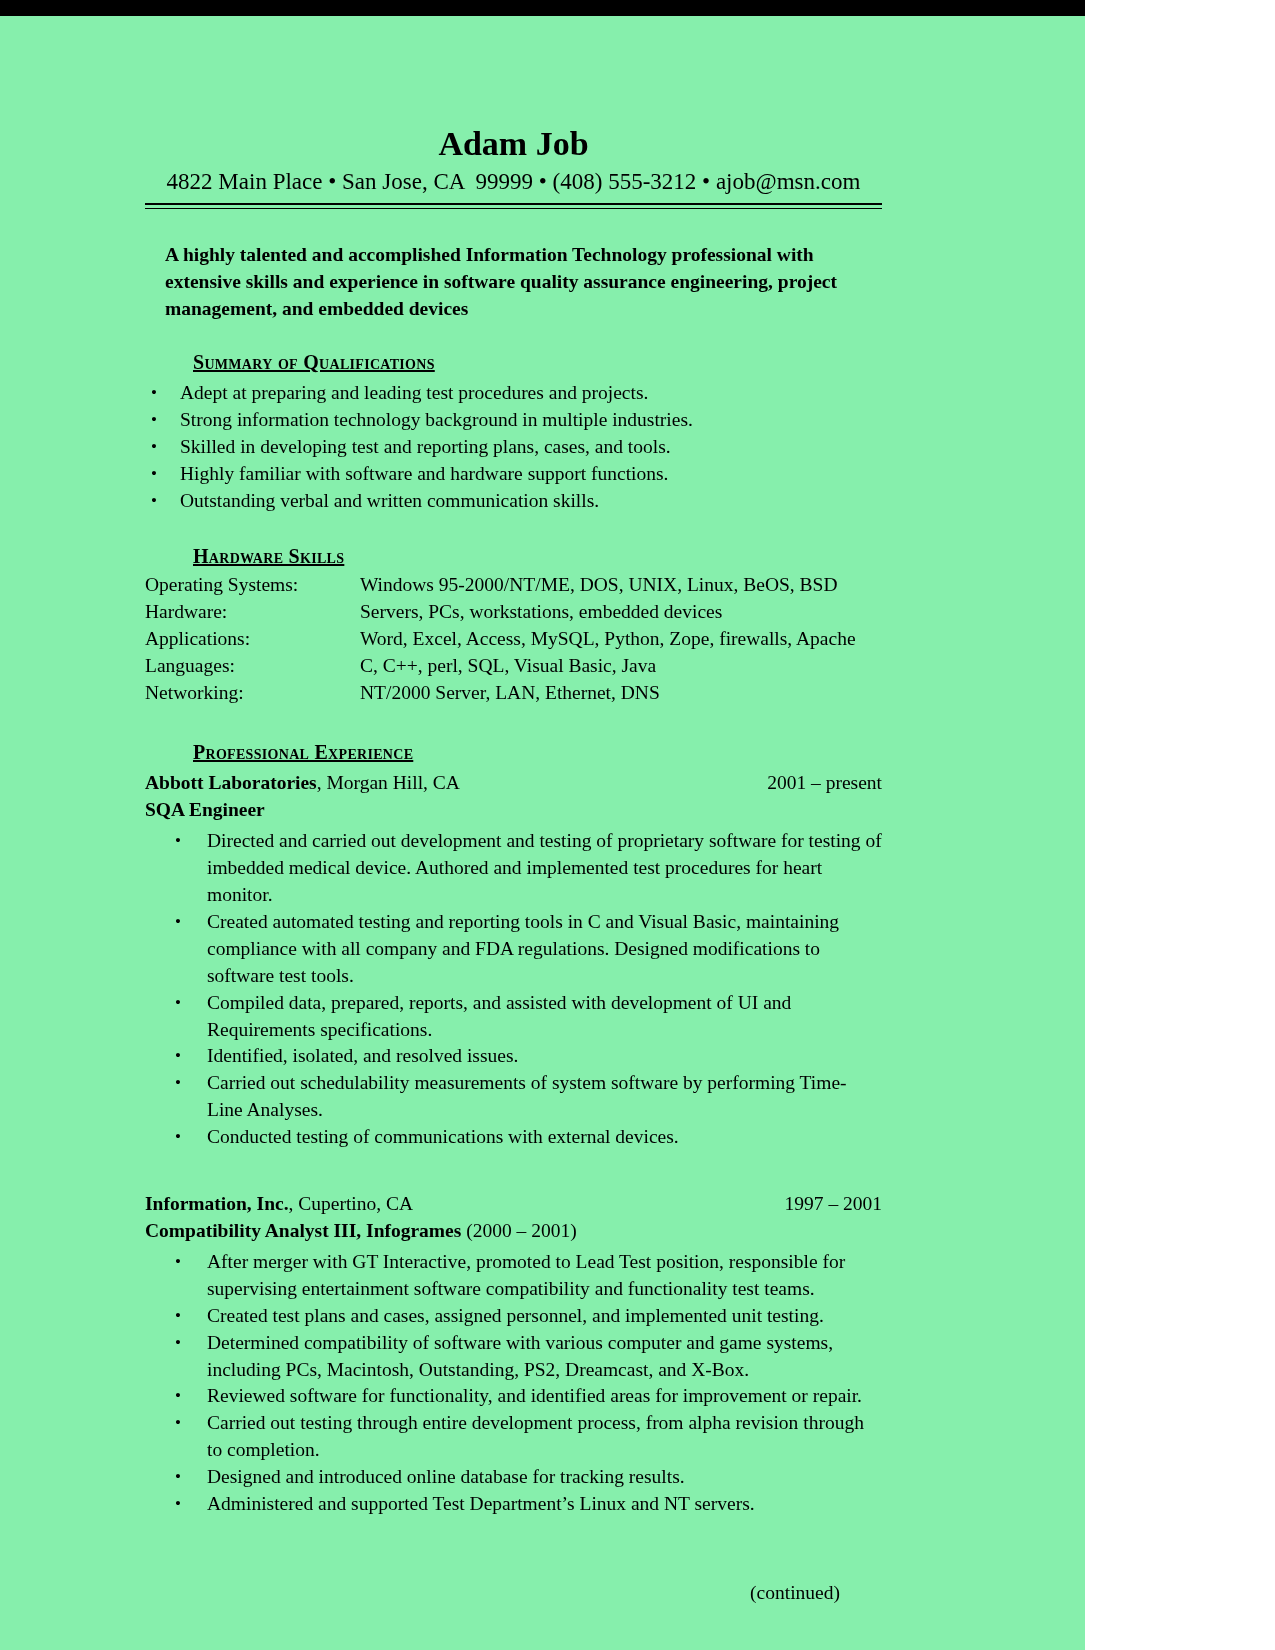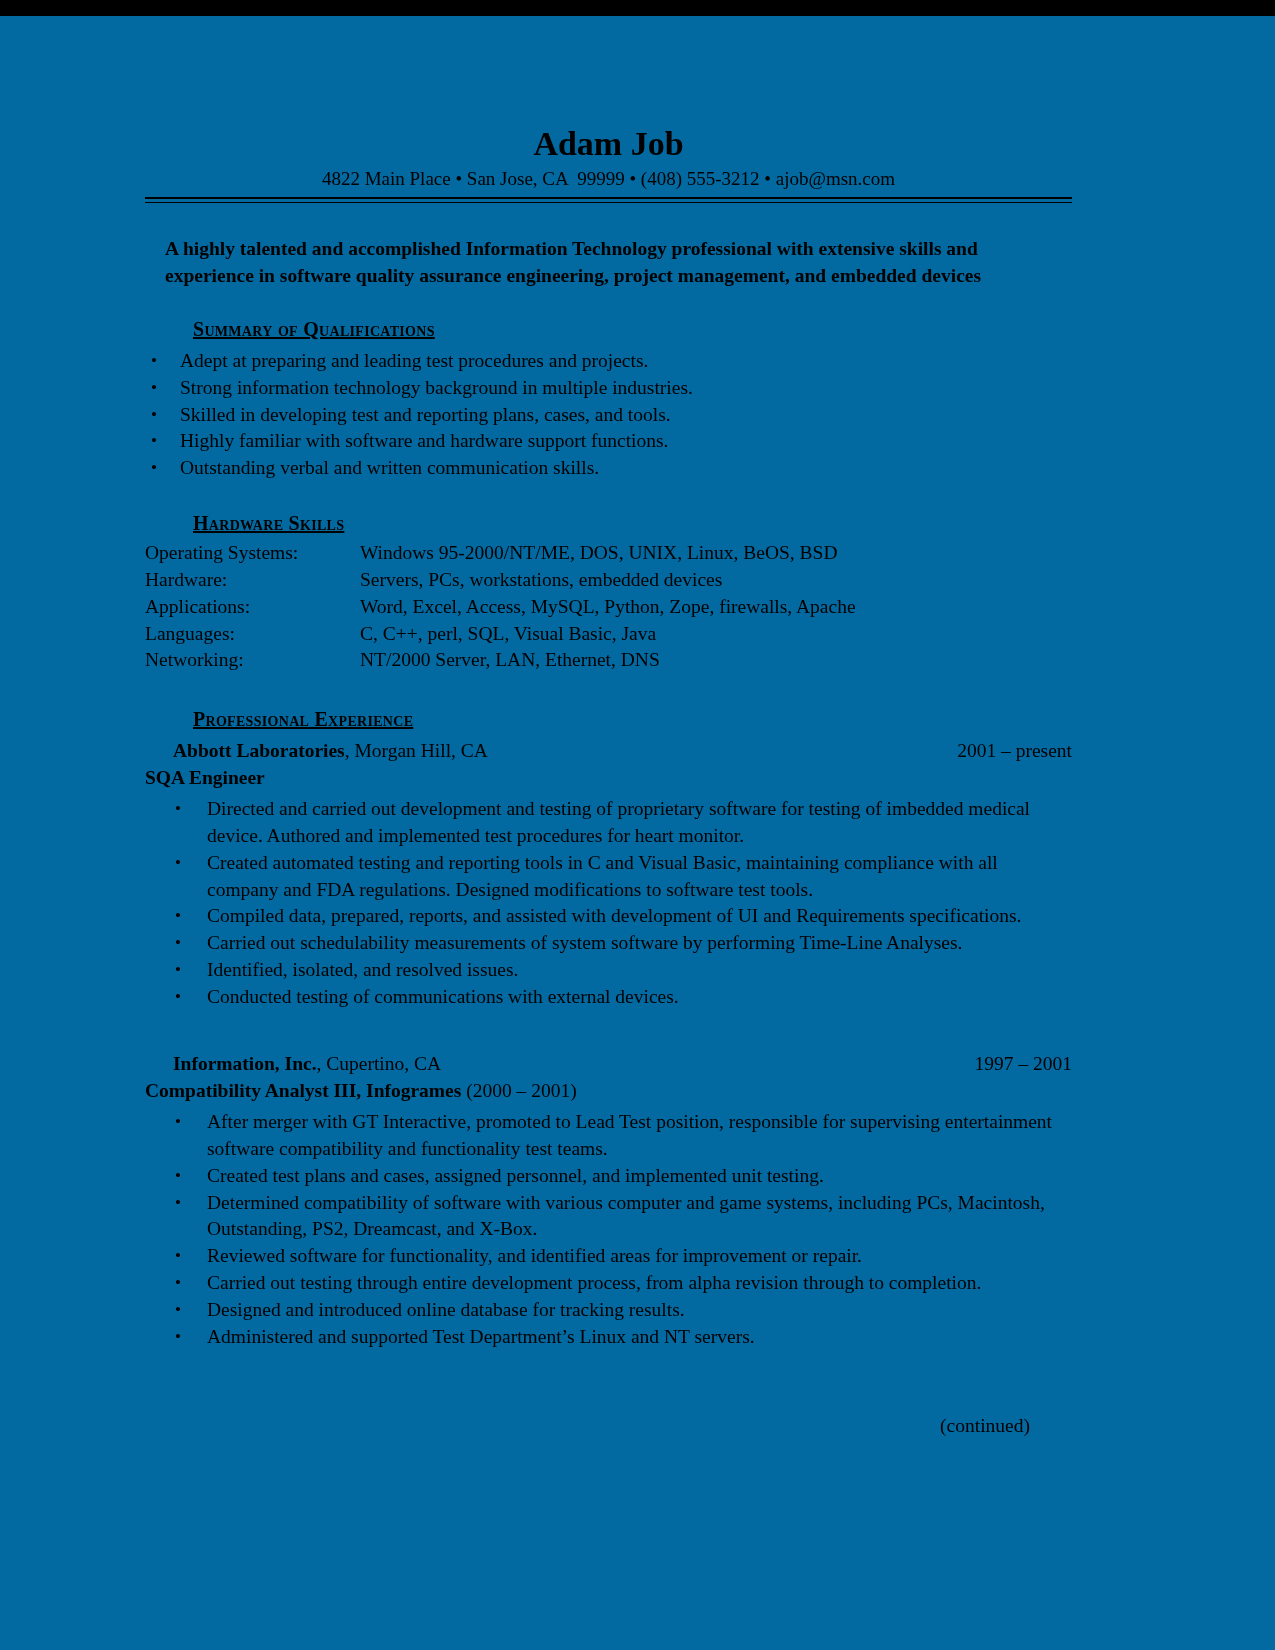--- a/index.html
+++ b/index.html
@@ -4,23 +4,23 @@
 <style>
   * { margin: 0; padding: 0; box-sizing: border-box; }
   html, body { background: #ffffff; }
   body {
     font-family: "Liberation Serif", "DejaVu Serif", serif;
     color: #000;
     width: 1275px;
   }
   .page {
     position: relative;
-    width: 1275px;
+    width: 1085px;
     height: 1650px;
-    background: #0369a1;
+    background: #86efac;
     overflow: hidden;
   }
   .scan-bar {
     position: absolute;
     top: 0; left: 0;
     width: 100%;
     height: 16px;
     background: #000;
   }
   .content {
@@ -30,21 +30,21 @@
   }
   
   .name {
     text-align: center;
     font-size: 34px;
     font-weight: bold;
     line-height: 1.15;
   }
   .contact {
     text-align: center;
-    font-size: 19px;
+    font-size: 23px;
     margin-top: 3px;
     white-space: pre-wrap;
   }
   .double-rule {
     margin-top: 5px;
     height: 6px;
     border-top: 2.5px solid #000;
     border-bottom: 1.2px solid #000;
   }
   
@@ -85,21 +85,20 @@
   
   .skills { margin-top: 2px; }
   .skill-row { display: flex; }
   .skill-label { width: 215px; flex: 0 0 215px; }
   .skill-value { flex: 1; }
   
   .job-header {
     display: flex;
     justify-content: space-between;
     align-items: flex-start;
-    margin-left: 28px;
   }
   .job-header.first { margin-top: 4px; }
   .job-header.gap   { margin-top: 40px; }
   .company { font-weight: bold; }
   .job-dates { white-space: nowrap; }
   .job-role { font-weight: bold; }
   .role-suffix { font-weight: normal; }
   
   .continued {
     margin-top: 62px;
@@ -158,22 +157,22 @@
 
     <div class="job-header first">
       <span><span class="company">Abbott Laboratories</span><span>, Morgan Hill, CA</span></span>
       <span class="job-dates">2001 – present</span>
     </div>
     <div class="job-role"><span>SQA Engineer</span><span class="role-suffix"></span></div>
     <ul class="bullets level2">
       <li>Directed and carried out development and testing of proprietary software for testing of imbedded medical device.  Authored and implemented test procedures for heart monitor.</li>
       <li>Created automated testing and reporting tools in C and Visual Basic, maintaining compliance with all company and FDA regulations.  Designed modifications to software test tools.</li>
       <li>Compiled data, prepared, reports, and assisted with development of UI and Requirements specifications.</li>
+      <li>Identified, isolated, and resolved issues.</li>
       <li>Carried out schedulability measurements of system software by performing Time-Line Analyses.</li>
-      <li>Identified, isolated, and resolved issues.</li>
       <li>Conducted testing of communications with external devices.</li>
     </ul>
 
     <div class="job-header gap">
       <span><span class="company">Information, Inc.</span><span>, Cupertino, CA</span></span>
       <span class="job-dates">1997 – 2001</span>
     </div>
     <div class="job-role"><span>Compatibility Analyst III, Infogrames</span><span class="role-suffix"> (2000 – 2001)</span></div>
     <ul class="bullets level2">
       <li>After merger with GT Interactive, promoted to Lead Test position, responsible for supervising entertainment software compatibility and functionality test teams.</li>

